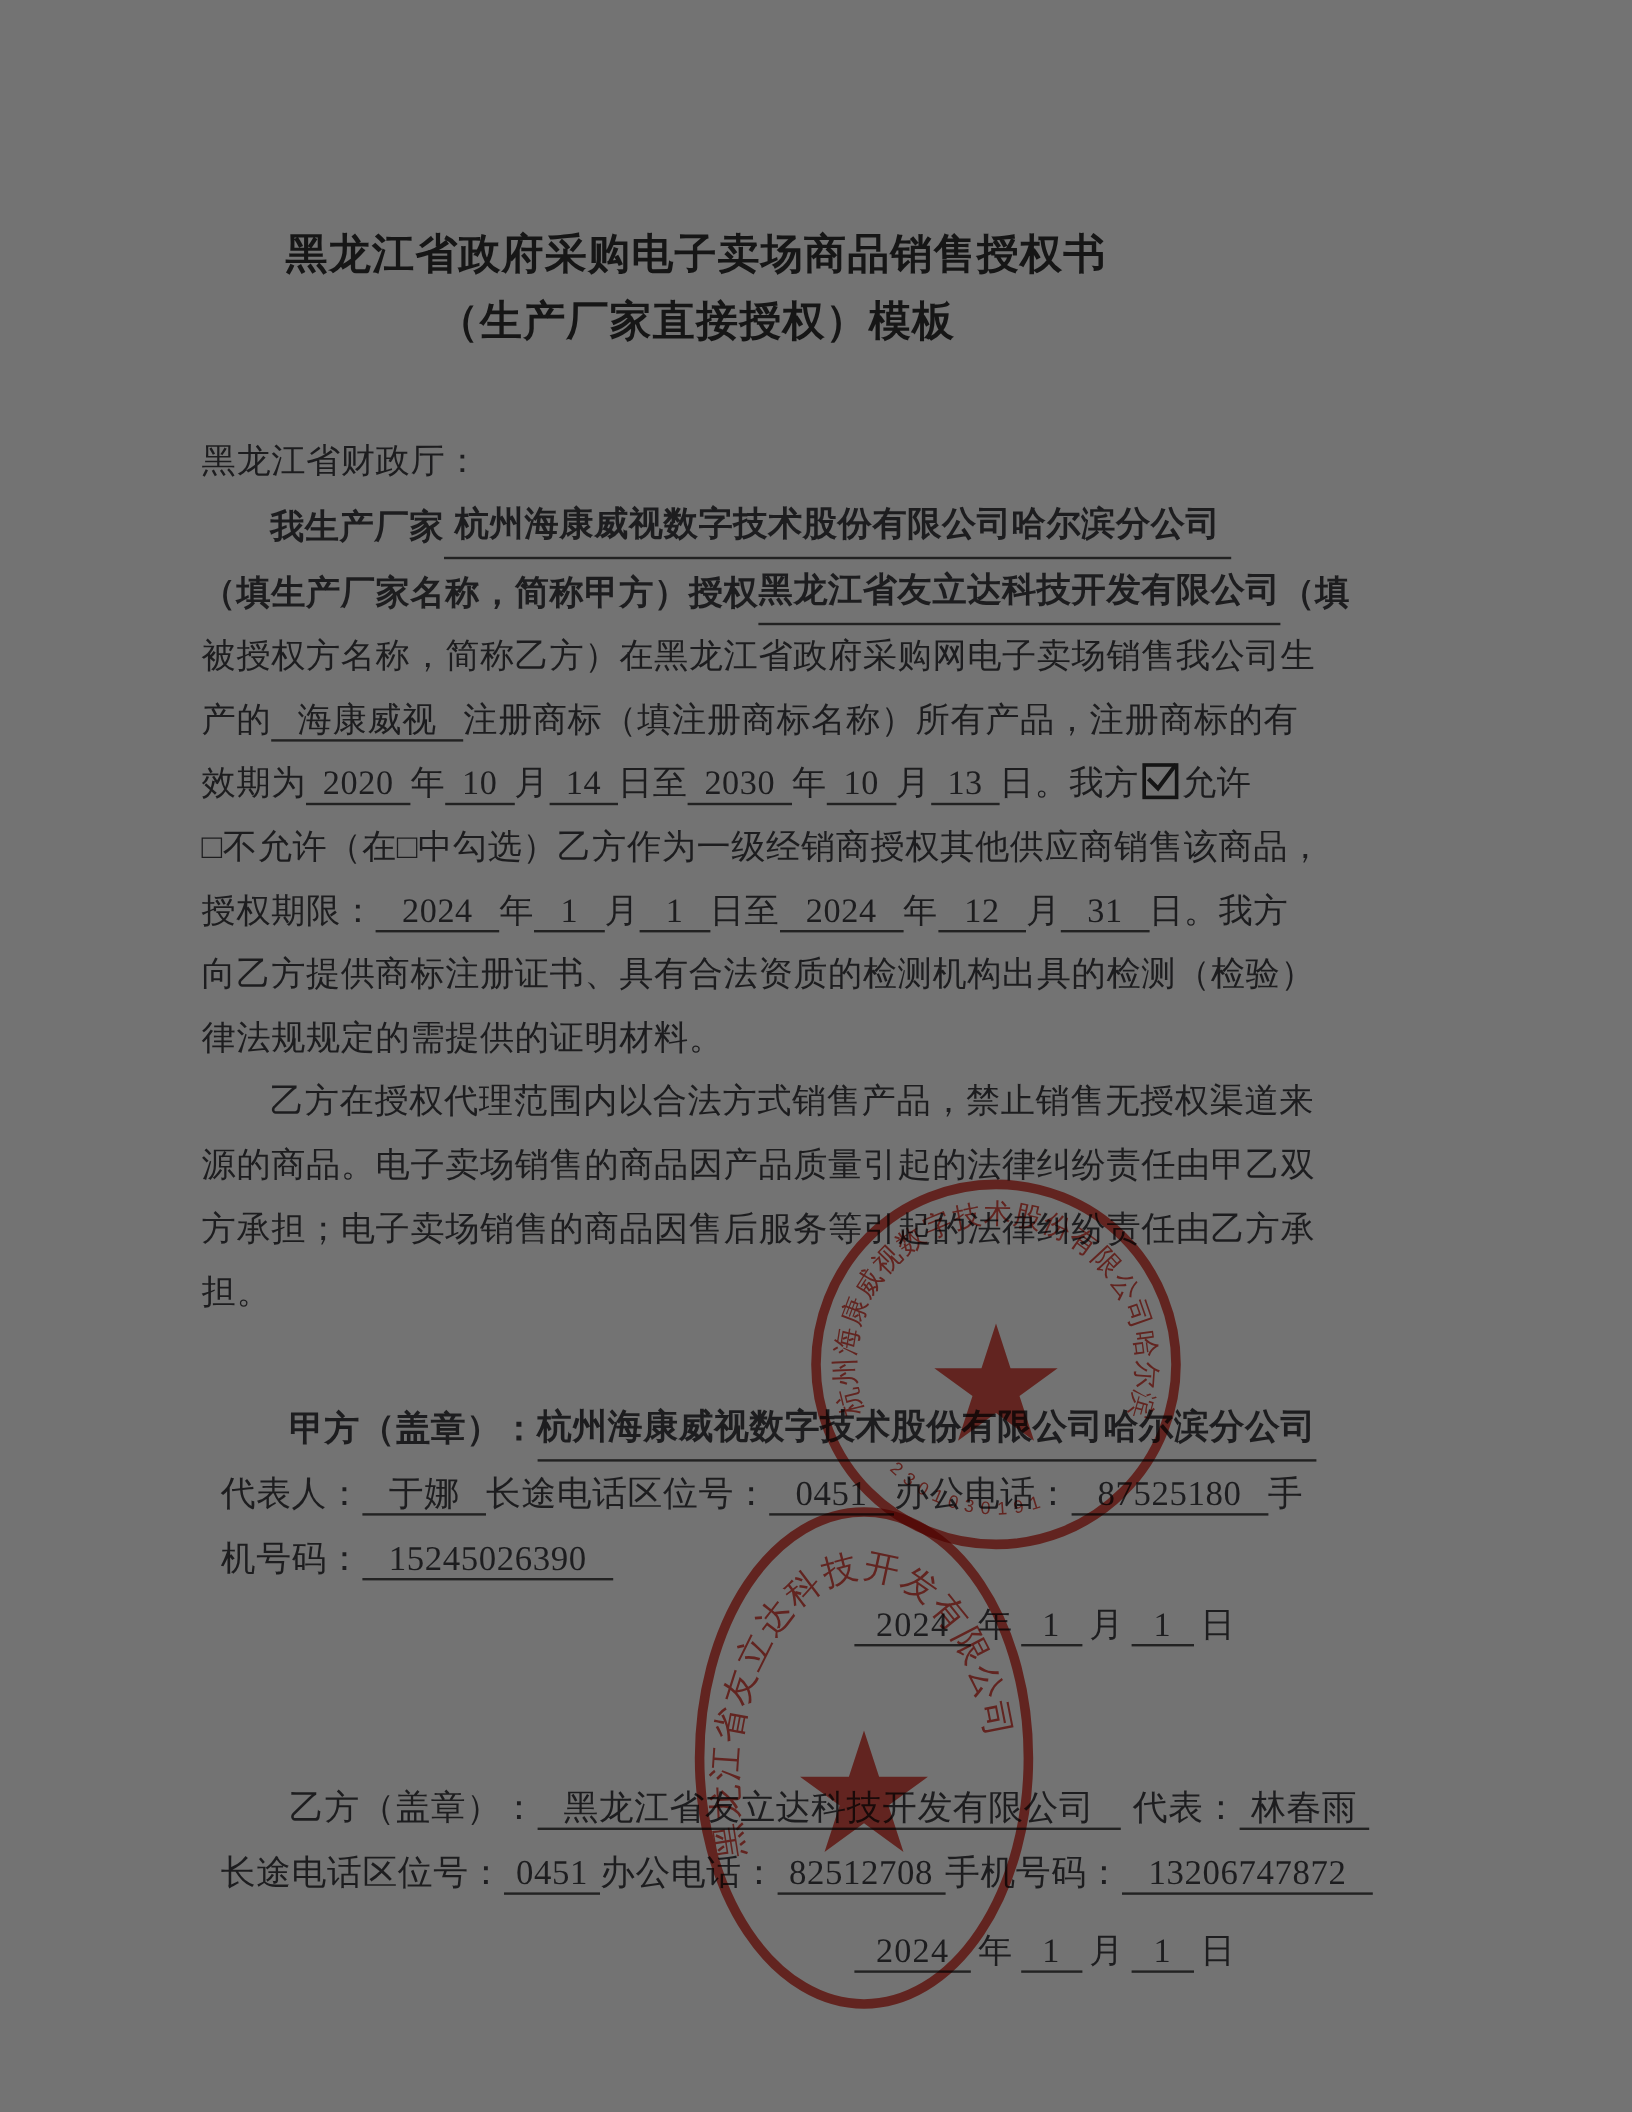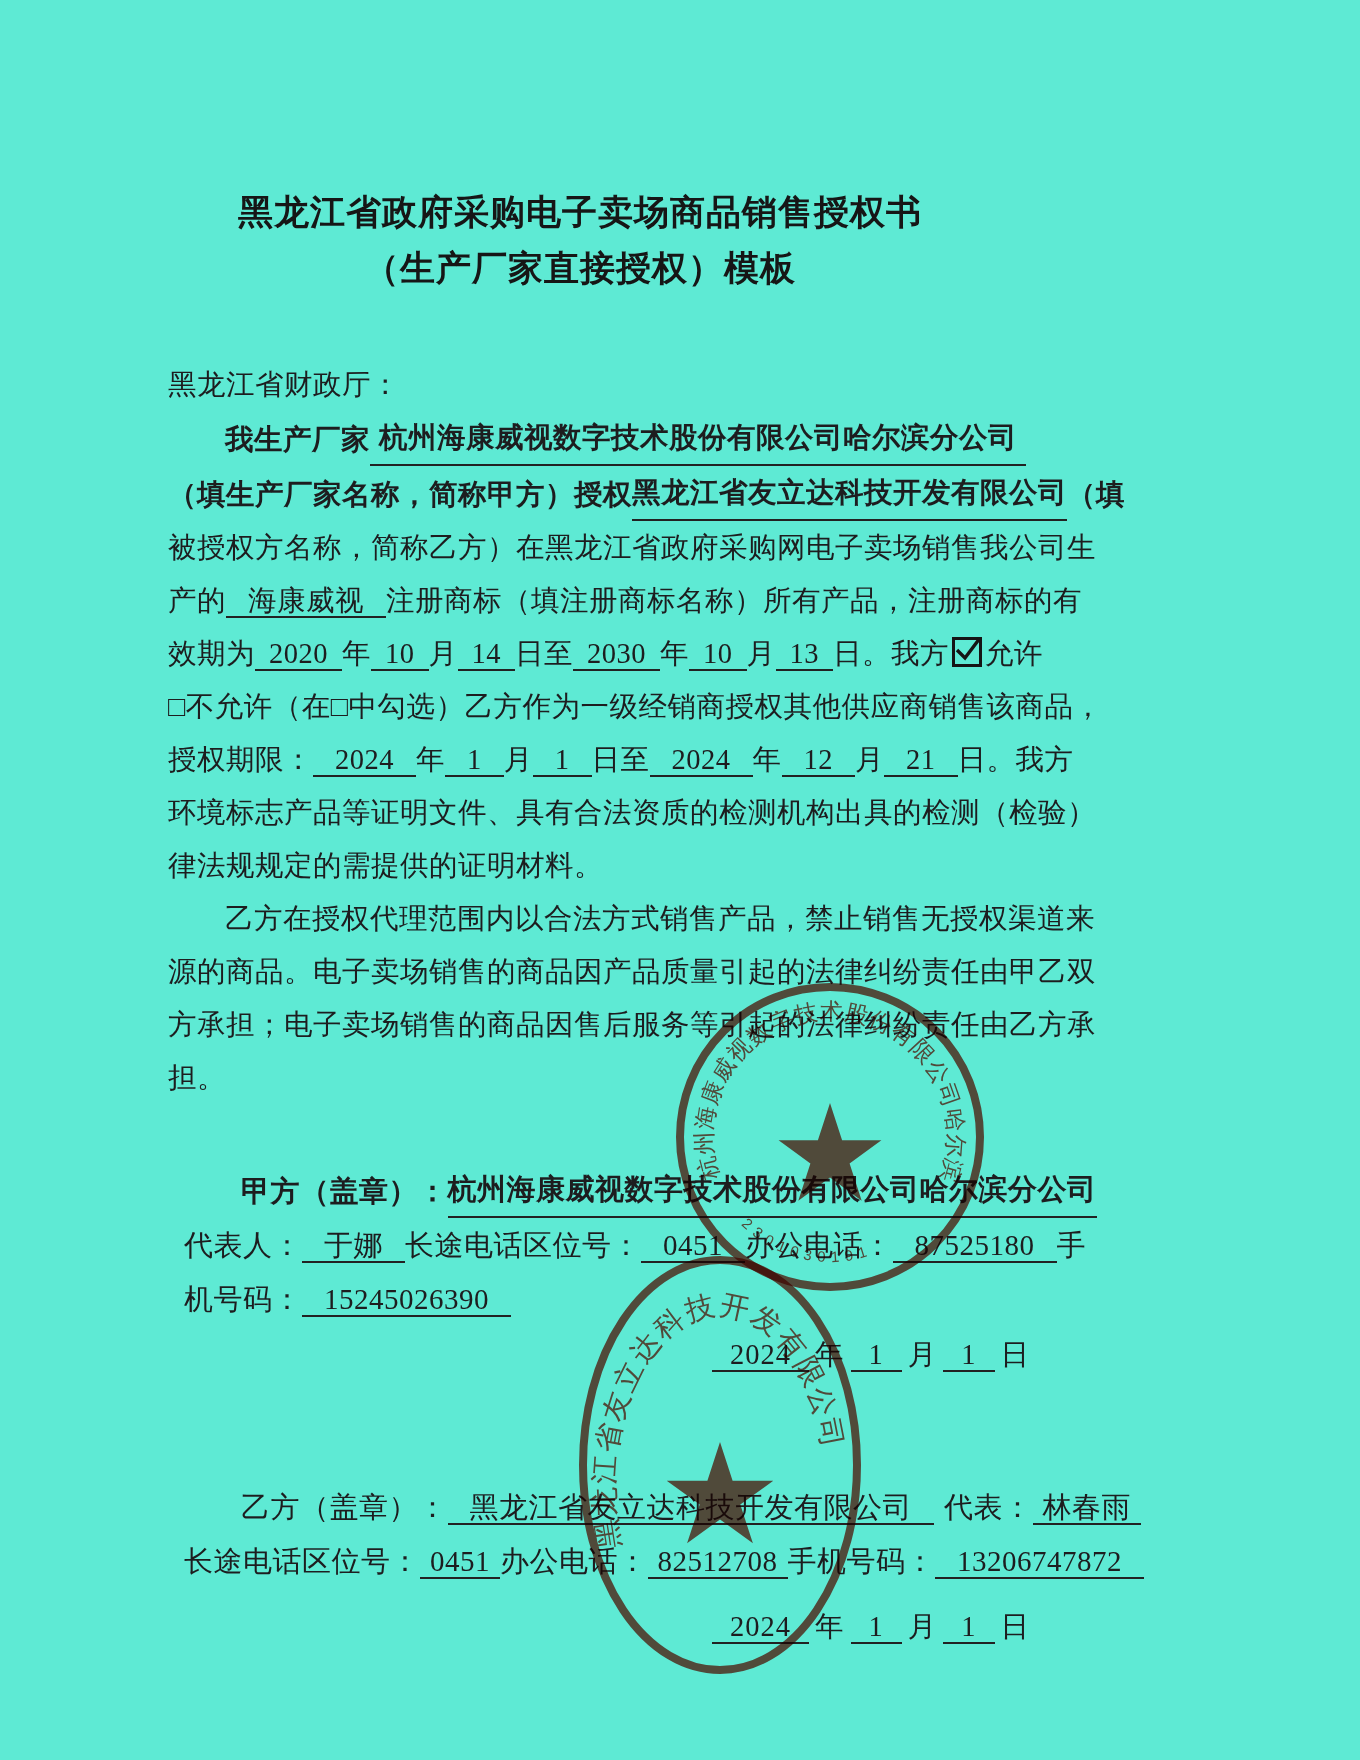--- a/index.html
+++ b/index.html
@@ -1,19 +1,19 @@
 <!DOCTYPE html>
 <html><head>
 <meta charset="utf-8">
 <style>
   html,body{margin:0;padding:0;background:#e8e8e8;}
   .page{
     position:relative;
     width:1360px;height:1760px;
-    background:#5eead4;
+    background:#737373;
     overflow:hidden;
     font-family:"Liberation Serif","DejaVu Serif",serif;
     color:#1d1d1f;
   }
   .title-block{
     position:absolute;top:184px;left:0;width:1160px;
     text-align:center;
     font-family:"Liberation Sans","DejaVu Sans",sans-serif;
     font-weight:700;font-size:35px;line-height:56px;
     letter-spacing:1px;color:#161616;
@@ -85,24 +85,24 @@
 
     <div class="line">
       <span>效期为</span><span class="u pad-m">2020</span><span>年</span><span class="u pad-m">10</span><span>月</span><span class="u pad-m">14</span><span>日至</span><span class="u pad-m">2030</span><span>年</span><span class="u pad-m">10</span><span>月</span><span class="u pad-m">13</span><span>日。我方</span><span class="cb"><svg width="30" height="32" viewBox="0 0 30 32">
             <path d="M4 16 L12 24 L27 4" fill="none" stroke="#151515" stroke-width="3.4"></path>
           </svg></span><span>允许</span>
     </div>
 
     <div class="line">□不允许（在□中勾选）乙方作为一级经销商授权其他供应商销售该商品，</div>
 
     <div class="line">
-      <span>授权期限：</span><span class="u pad-l">2024</span><span>年</span><span class="u pad-l">1</span><span>月</span><span class="u pad-l">1</span><span>日至</span><span class="u pad-l">2024</span><span>年</span><span class="u pad-l">12</span><span>月</span><span class="u pad-l">21</span><span>日。我方</span>
+      <span>授权期限：</span><span class="u pad-l">2024</span><span>年</span><span class="u pad-l">1</span><span>月</span><span class="u pad-l">1</span><span>日至</span><span class="u pad-l">2024</span><span>年</span><span class="u pad-l">12</span><span>月</span><span class="u pad-l">31</span><span>日。我方</span>
     </div>
 
-    <div class="line">环境标志产品等证明文件、具有合法资质的检测机构出具的检测（检验）</div>
+    <div class="line">向乙方提供商标注册证书、具有合法资质的检测机构出具的检测（检验）</div>
     <div class="line">律法规规定的需提供的证明材料。</div>
 
     <div class="line indent">乙方在授权代理范围内以合法方式销售产品，禁止销售无授权渠道来</div>
     <div class="line">源的商品。电子卖场销售的商品因产品质量引起的法律纠纷责任由甲乙双</div>
     <div class="line">方承担；电子卖场销售的商品因售后服务等引起的法律纠纷责任由乙方承</div>
     <div class="line">担。</div>
   </div>
 
   <div class="party party-a">
     <div class="line flexline">

